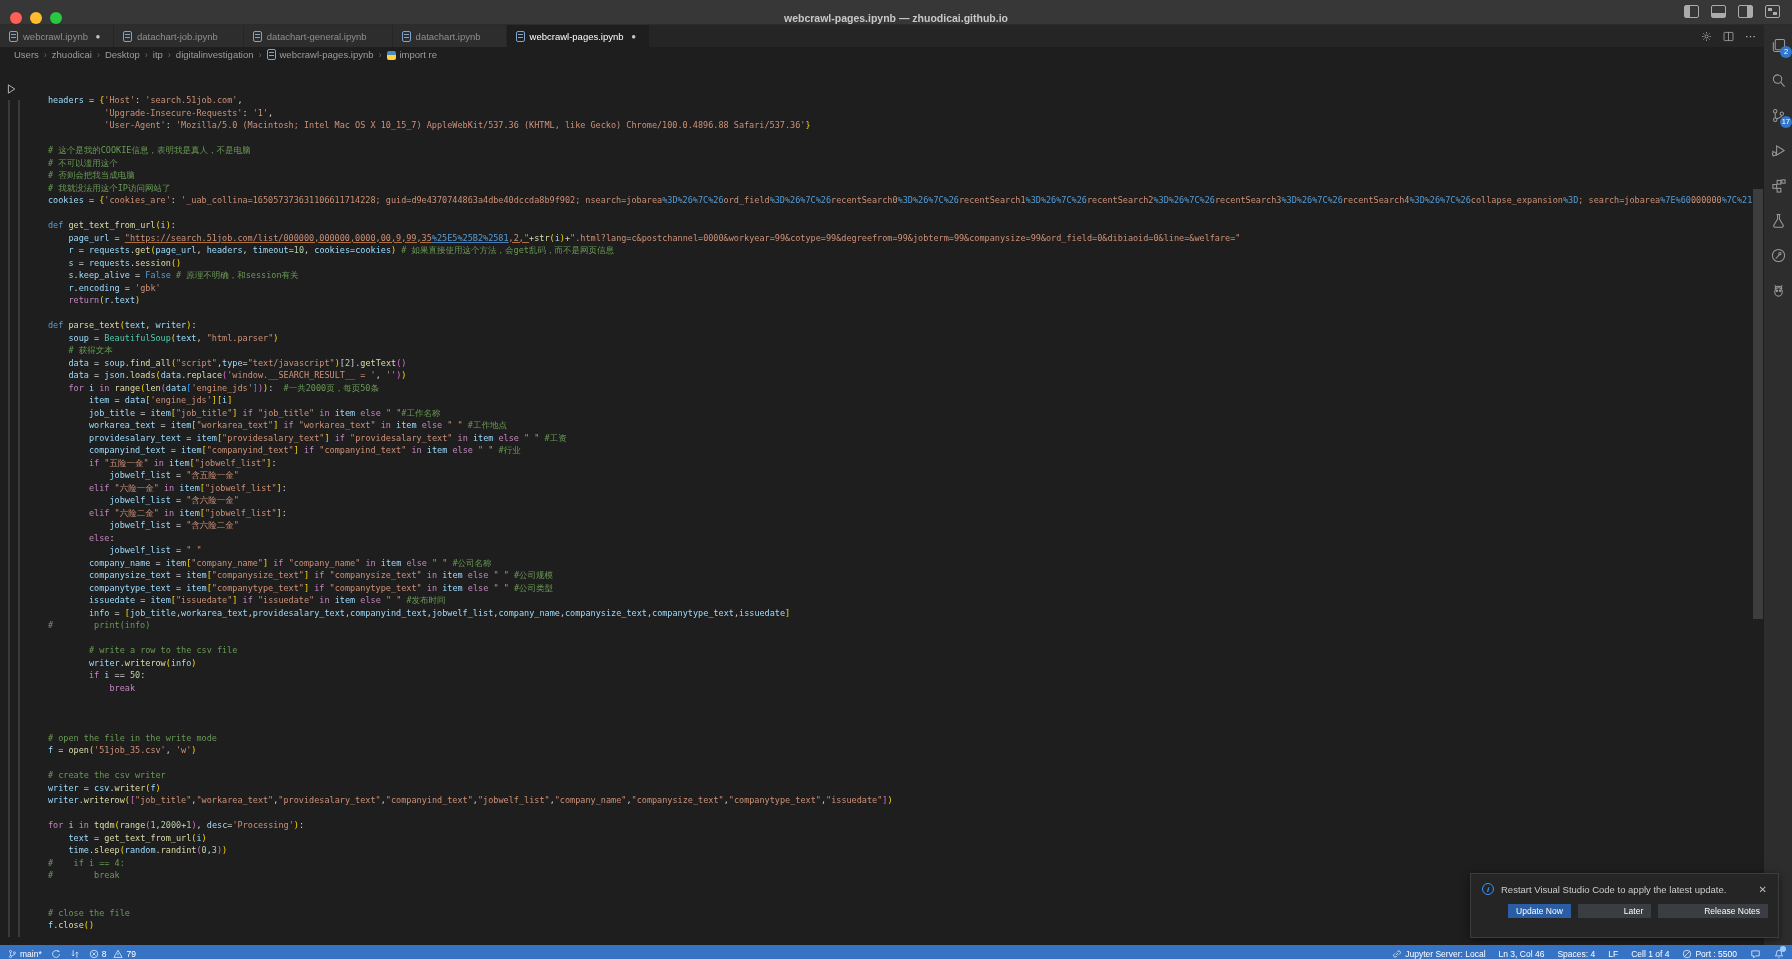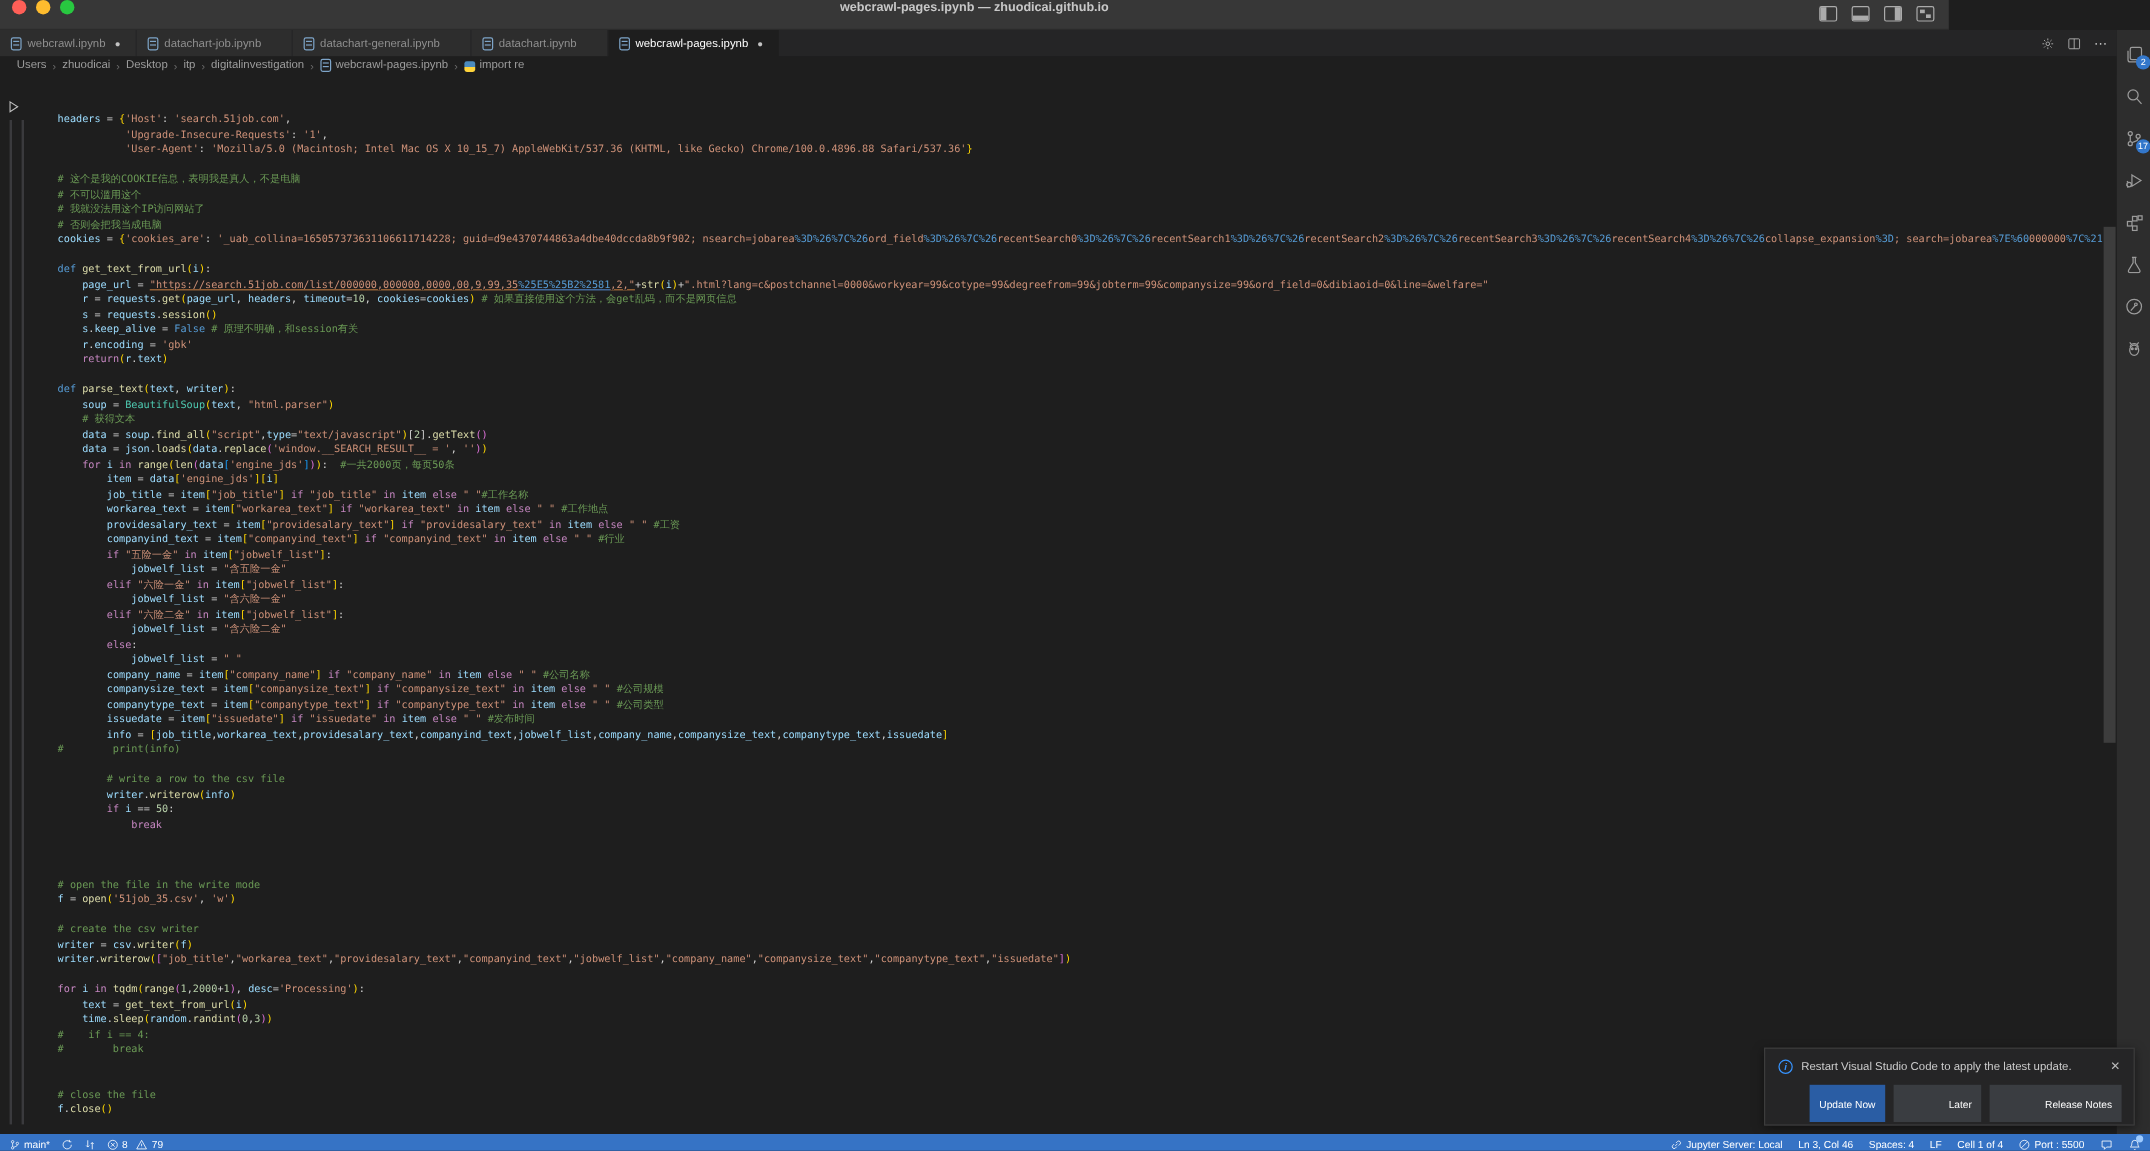--- a/index.html
+++ b/index.html
@@ -1,23 +1,23 @@
 <!DOCTYPE html>
 <html><head>
 <meta charset="utf-8">
 <style>
   * { margin:0; padding:0; box-sizing:border-box; }
   html,body { width:1792px; height:959px; overflow:hidden; background:#1e1e1e;
               font-family:"Liberation Sans", sans-serif; }
   .window { position:absolute; inset:0; }
 
   
-  .titlebar { position:absolute; left:0; top:0; width:1624px; height:25px;
+  .titlebar { position:absolute; left:0; top:0; width:1792px; height:25px;
               background:#373737; border-bottom:1px solid #2b2b2b;
-              display:flex; align-items:flex-start; }
+              display:flex; align-items:flex-end; }
   .traffic { display:flex; gap:8px; margin-left:10px; }
   .tl { width:12px; height:12px; border-radius:50%; }
   .tl.r{ background:#ff5f57; } .tl.y{ background:#febc2e; } .tl.g{ background:#28c840; }
   .win-title { position:absolute; left:0; right:0; text-align:center; color:#c8c8c8;
                font-size:10.5px; font-weight:bold; pointer-events:none; }
   .layout-icons { position:absolute; right:12px; top:5px; display:flex; gap:12px; }
   .lyicon { width:15px; height:13px; border:1px solid #ababab; border-radius:2px; position:relative; }
   .lyicon.left::before  { content:""; position:absolute; left:0; top:0; bottom:0; width:5px; background:#ababab; }
   .lyicon.bottom::before{ content:""; position:absolute; left:0; right:0; bottom:0; height:4px; background:#ababab; }
   .lyicon.right::before { content:""; position:absolute; right:0; top:0; bottom:0; width:5px; background:#ababab; }
@@ -86,21 +86,21 @@
 
   
   .toast { position:absolute; left:1470px; top:873px; width:309px; height:65px;
            background:#252526; border:1px solid #3c3c3c; box-shadow:0 2px 8px rgba(0,0,0,.5); }
   .toast-row1 { display:flex; align-items:center; padding:9px 10px 0 11px; gap:7px; }
   .info-icon { width:12px; height:12px; border-radius:50%; border:1px solid #3794ff; color:#3794ff;
                font-size:8px; line-height:11px; text-align:center; font-style:italic; font-weight:bold; flex:0 0 auto; }
   .toast-msg { color:#cccccc; font-size:9.5px; flex:1; }
   .toast-close { color:#bbbbbb; font-size:10px; cursor:pointer; padding:0 1px; }
   .toast-btns { display:flex; justify-content:flex-end; gap:7px; padding:9px 10px 0 0; }
-  .tbtn { height:31px; padding:0 8px; font-size:8.5px; color:#ffffff; display:flex; align-items:center; cursor:pointer; }
+  .tbtn { height:14px; padding:0 8px; font-size:8.5px; color:#ffffff; display:flex; align-items:center; cursor:pointer; }
   .tbtn.primary { background:#2a5da4; }
   .tbtn.secondary { background:#3a3d41;padding-left:46px; }
 
   
   .statusbar { position:absolute; left:0; bottom:0; width:1792px; height:14px;
                background:#3673c5; color:#ffffff; font-size:8.5px;
                display:flex; align-items:flex-end; }
   .sb-left { display:flex; align-items:center; gap:9px; margin-left:8px; }
   .sb-right { position:absolute; right:8px; display:flex; align-items:center; gap:13px; }
   .sb-item { display:flex; align-items:center; gap:3px; cursor:pointer; }
@@ -272,22 +272,22 @@
     </span>
     <div class="cell-guide g1"></div>
     <div class="cell-guide g2"></div>
     <div class="code-area" id="code">
         <div class="cl"><span class="tk-v">headers</span><span class="tk-p"> = </span><span class="tk-b1">{</span><span class="tk-s">'Host'</span><span class="tk-p">: </span><span class="tk-s">'search.51job.com'</span><span class="tk-p">,</span></div>
         <div class="cl"><span class="tk-p">           </span><span class="tk-s">'Upgrade-Insecure-Requests'</span><span class="tk-p">: </span><span class="tk-s">'1'</span><span class="tk-p">,</span></div>
         <div class="cl"><span class="tk-p">           </span><span class="tk-s">'User-Agent'</span><span class="tk-p">: </span><span class="tk-s">'Mozilla/5.0 (Macintosh; Intel Mac OS X 10_15_7) AppleWebKit/537.36 (KHTML, like Gecko) Chrome/100.0.4896.88 Safari/537.36'</span><span class="tk-b1">}</span></div>
         <div class="cl">&nbsp;</div>
         <div class="cl"><span class="tk-m"># 这个是我的COOKIE信息，表明我是真人，不是电脑</span></div>
         <div class="cl"><span class="tk-m"># 不可以滥用这个</span></div>
+        <div class="cl"><span class="tk-m"># 否则会把我当成电脑</span></div>
         <div class="cl"><span class="tk-m"># 我就没法用这个IP访问网站了</span></div>
-        <div class="cl"><span class="tk-m"># 否则会把我当成电脑</span></div>
         <div class="cl"><span class="tk-v">cookies</span><span class="tk-p"> = </span><span class="tk-b1">{</span><span class="tk-s">'cookies_are'</span><span class="tk-p">: </span><span class="tk-s">'_uab_collina=165057373631106611714228; guid=d9e4370744863a4dbe40dccda8b9f902; nsearch=jobarea</span><span class="tk-u">%3D%26%7C%26</span><span class="tk-s">ord_field</span><span class="tk-u">%3D%26%7C%26</span><span class="tk-s">recentSearch0</span><span class="tk-u">%3D%26%7C%26</span><span class="tk-s">recentSearch1</span><span class="tk-u">%3D%26%7C%26</span><span class="tk-s">recentSearch2</span><span class="tk-u">%3D%26%7C%26</span><span class="tk-s">recentSearch3</span><span class="tk-u">%3D%26%7C%26</span><span class="tk-s">recentSearch4</span><span class="tk-u">%3D%26%7C%26</span><span class="tk-s">collapse_expansion</span><span class="tk-u">%3D</span><span class="tk-s">; search=jobarea</span><span class="tk-u">%7E%60</span><span class="tk-s">000000</span><span class="tk-u">%7C%21</span></div>
         <div class="cl">&nbsp;</div>
         <div class="cl"><span class="tk-k">def </span><span class="tk-f">get_text_from_url</span><span class="tk-b1">(</span><span class="tk-v">i</span><span class="tk-b1">)</span><span class="tk-p">:</span></div>
         <div class="cl"><span class="tk-p">    </span><span class="tk-v">page_url</span><span class="tk-p"> = </span><span class="tk-lk">"https://search.51job.com/list/000000,000000,0000,00,9,99,35</span><span class="tk-lku">%25E5%25B2%2581</span><span class="tk-lk">,2,"</span><span class="tk-p">+</span><span class="tk-f">str</span><span class="tk-b1">(</span><span class="tk-v">i</span><span class="tk-b1">)</span><span class="tk-p">+</span><span class="tk-s">".html?lang=c&amp;postchannel=0000&amp;workyear=99&amp;cotype=99&amp;degreefrom=99&amp;jobterm=99&amp;companysize=99&amp;ord_field=0&amp;dibiaoid=0&amp;line=&amp;welfare="</span></div>
         <div class="cl"><span class="tk-p">    </span><span class="tk-v">r</span><span class="tk-p"> = </span><span class="tk-v">requests</span><span class="tk-p">.</span><span class="tk-f">get</span><span class="tk-b1">(</span><span class="tk-v">page_url</span><span class="tk-p">, </span><span class="tk-v">headers</span><span class="tk-p">, </span><span class="tk-v">timeout</span><span class="tk-p">=</span><span class="tk-n">10</span><span class="tk-p">, </span><span class="tk-v">cookies</span><span class="tk-p">=</span><span class="tk-v">cookies</span><span class="tk-b1">)</span><span class="tk-m"> # 如果直接使用这个方法，会get乱码，而不是网页信息</span></div>
         <div class="cl"><span class="tk-p">    </span><span class="tk-v">s</span><span class="tk-p"> = </span><span class="tk-v">requests</span><span class="tk-p">.</span><span class="tk-f">session</span><span class="tk-b1">()</span></div>
         <div class="cl"><span class="tk-p">    </span><span class="tk-v">s</span><span class="tk-p">.</span><span class="tk-v">keep_alive</span><span class="tk-p"> = </span><span class="tk-k">False</span><span class="tk-m"> # 原理不明确，和session有关</span></div>
         <div class="cl"><span class="tk-p">    </span><span class="tk-v">r</span><span class="tk-p">.</span><span class="tk-v">encoding</span><span class="tk-p"> = </span><span class="tk-s">'gbk'</span></div>
         <div class="cl"><span class="tk-p">    </span><span class="tk-c">return</span><span class="tk-b1">(</span><span class="tk-v">r</span><span class="tk-p">.</span><span class="tk-v">text</span><span class="tk-b1">)</span></div>
         <div class="cl">&nbsp;</div>

